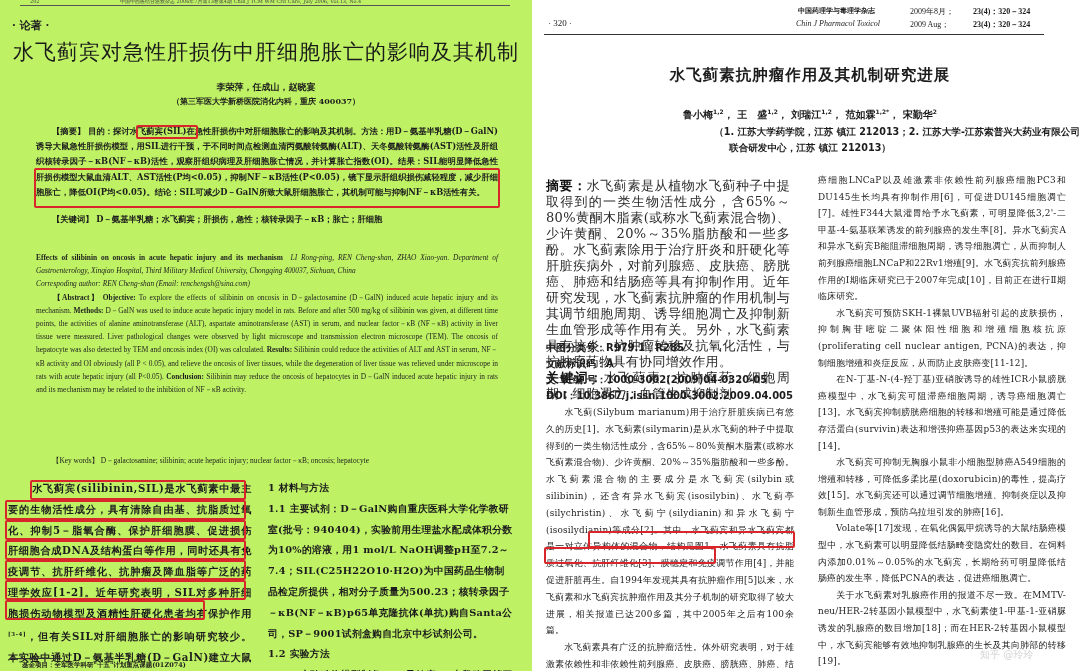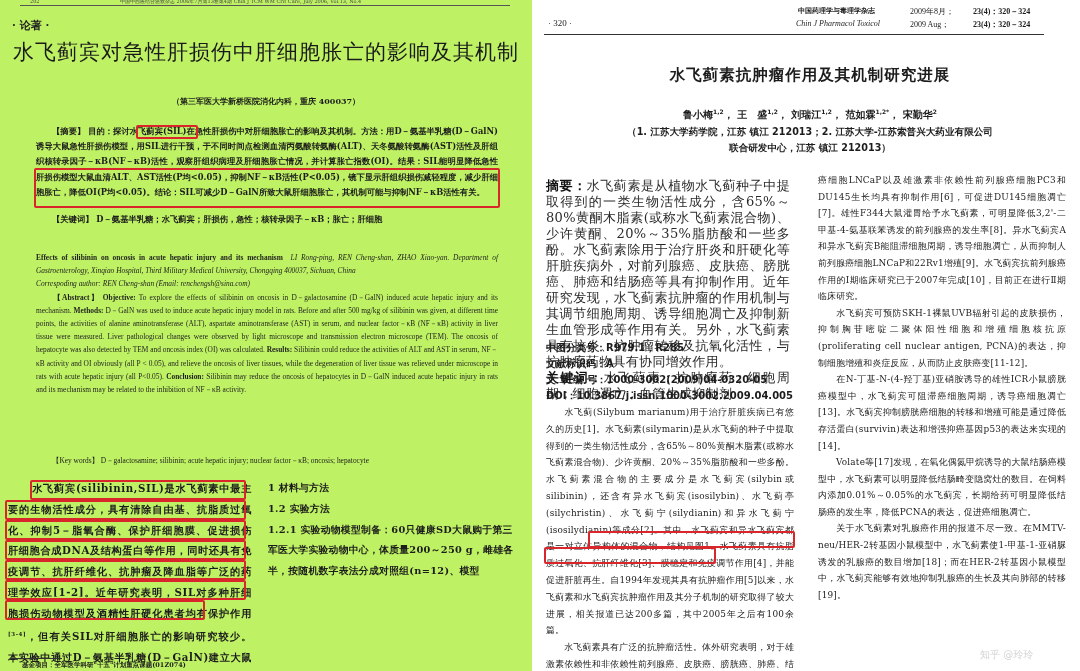--- a/index.html
+++ b/index.html
@@ -41,21 +41,21 @@
   .rp-jcn { position: absolute; left: 258px; top: 6px; font-size: 7px; font-weight: bold; }
   .rp-jen { position: absolute; left: 256px; top: 19px; font-size: 8px; font-style: italic; font-family: "Liberation Serif", serif; }
   .rp-d1 { position: absolute; left: 370px; top: 6px; font-size: 8px; font-family: "Liberation Serif", serif; white-space: nowrap; }
   .rp-d2 { position: absolute; left: 370px; top: 19px; font-size: 8px; font-family: "Liberation Serif", serif; white-space: nowrap; }
   .rp-v1 { position: absolute; left: 433px; top: 6px; font-size: 8px; font-family: "Liberation Serif", serif; white-space: nowrap; }
   .rp-v2 { position: absolute; left: 433px; top: 19px; font-size: 8px; font-family: "Liberation Serif", serif; white-space: nowrap; }
   .rp-rule { position: absolute; left: 4px; top: 34px; width: 500px; border-top: 1.5px solid #333; }
   .rp-title { position: absolute; left: 0; width: 540px; top: 65px; text-align: center; font-size: 15.5px; font-weight: bold; font-family: "DejaVu Sans", sans-serif; letter-spacing: 1px; }
   .rp-authors { position: absolute; left: 0; width: 540px; top: 108px; text-align: center; font-size: 10px; font-family: "DejaVu Sans", sans-serif; font-weight: bold; }
   .rp-authors sup { font-size: 6px; }
-  .rp-affil1 { position: absolute; left: 0; width: 540px; top: 126px; text-align: center; font-size: 9.6px; font-family: "DejaVu Sans", sans-serif; font-weight: bold; }
+  .rp-affil1 { position: absolute; left: 0; width: 540px; top: 126px; text-align: right; font-size: 9.6px; font-family: "DejaVu Sans", sans-serif; font-weight: bold; }
   .rp-affil2 { position: absolute; left: 0; width: 540px; top: 142px; text-align: center; font-size: 9.6px; font-family: "DejaVu Sans", sans-serif; font-weight: bold; }
   .rp-abstract { position: absolute; left: 6px; top: 178px; width: 244px; font-size: 13px; line-height: 16px; text-align: justify; color: #2a2a2a; letter-spacing: 0.3px; }
   .rp-abstract b { font-weight: bold; color: #111; }
   .rp-meta { position: absolute; left: 6px; top: 340px; width: 244px; font-size: 10px; line-height: 16px; font-family: "DejaVu Sans", sans-serif; font-weight: bold; }
   .rp-meta div { white-space: nowrap; }
   .rp-body-l { position: absolute; left: 6px; top: 404px; width: 248px; font-size: 8.9px; line-height: 16.8px; text-align: justify; color: #222; letter-spacing: 0.2px; }
   .rp-body-l .ind { display: inline-block; width: 18px; }
   .rp-body-r { position: absolute; left: 278px; top: 172px; width: 248px; font-size: 8.9px; line-height: 16.6px; text-align: justify; color: #222; letter-spacing: 0.2px; }
   .rp-body-r .ind { display: inline-block; width: 18px; }
   .rp-body-r p, .rp-body-l p { margin: 0; }
@@ -70,20 +70,21 @@
 </head>
 <body>
 
 <div class="page" id="left-page">
   <div class="lp-running">
     <span class="pg">202</span>
     <span class="jr">中国中西医结合急救杂志 2006年7月第13卷第4期  Chin J TCM WM Crit Care, July 2006, Vol.13, No.4</span>
   </div>
   <div class="lp-section">· 论著 ·</div>
   <div class="lp-title">水飞蓟宾对急性肝损伤中肝细胞胀亡的影响及其机制</div>
+  <div class="lp-authors">李荣萍，任成山，赵晓宴</div>
   <div class="lp-affil">（第三军医大学新桥医院消化内科，重庆  400037）</div>
 
   <div class="lp-abs-cn">
     <span class="ind"></span><span>【摘要】</span>
     <span>目的：探讨</span><span>水飞蓟宾(SIL)</span><span>在急性肝损伤中对肝细胞胀亡的影响及其机制。方法：用D－氨基半乳糖(D－GalN)诱导大鼠急性肝损伤模型，用SIL进行干预，于不同时间点检测血清丙氨酸转氨酶(ALT)、天冬氨酸转氨酶(AST)活性及肝组织核转录因子－κB(NF－κB)活性，观察肝组织病理及肝细胞胀亡情况，并计算胀亡指数(OI)。</span><span>结果：SIL能明显降低急性肝损伤模型大鼠血清ALT、AST活性(P均&lt;0.05)，抑制NF－κB活性(P&lt;0.05)，镜下显示肝组织损伤减轻程度，减少肝细胞胀亡，降低OI(P均&lt;0.05)。结论：SIL可减少D－GalN所致大鼠肝细胞胀亡，其机制可能与抑制NF－κB活性有关。</span>
   </div>
   <div class="lp-kw-cn">【关键词】 D－氨基半乳糖；水飞蓟宾；肝损伤，急性；核转录因子－κB；胀亡；肝细胞</div>
 
   <div class="lp-en">
     <b>Effects of silibinin on oncosis in acute hepatic injury and its mechanism</b>&nbsp;
@@ -102,20 +103,21 @@
   <div class="lp-kw-en">【Key words】 D－galactosamine; silibinin; acute hepatic injury; nuclear factor－κB; oncosis; hepatocyte</div>
 
   <div class="lp-intro">
     <span class="ind"></span><span>水飞蓟宾(silibinin,SIL)是水飞蓟素中最主要的生物活性成分，具有清除自由基、抗脂质过氧化、抑制5－脂氧合酶、保护肝细胞膜、促进损伤肝细胞合成DNA及结构蛋白等作用，同时还具有免疫调节、抗肝纤维化、抗肿瘤及降血脂等广泛的药理学效应[1-2]。近年研究表明，SIL对多种肝细胞损伤动物模型及酒精性肝硬化患者均有保护作用</span><sup class="ref">[3-4]</sup><span>，但有关SIL对肝细胞胀亡的影响研究较少。本实验中通过D－氨基半乳糖(D－GalN)建立大鼠急性肝损伤模型，初步探讨SIL在急性肝损伤中对肝细胞胀亡的影响及其机制。</span>
   </div>
   <div class="lp-fund-rule"></div>
   <div class="lp-fund">基金项目：全军医学科研"十五"计划重点课题(01Z074)</div>
 
   <div class="lp-methods">
     <span class="h">1  材料与方法</span>
+    <span>1.1  主要试剂：D－GalN购自重庆医科大学化学教研室(批号：940404)，实验前用生理盐水配成体积分数为10%的溶液，用1 mol/L NaOH调整pH至7.2～7.4；SIL(C25H22O10·H2O)为中国药品生物制品检定所提供，相对分子质量为500.23；核转录因子－κB(NF－κB)p65单克隆抗体(单抗)购自Santa公司，SP－9001试剂盒购自北京中杉试剂公司。</span>
     <span class="h">1.2  实验方法</span>
     <span>1.2.1  实验动物模型制备：60只健康SD大鼠购于第三军医大学实验动物中心，体质量200～250 g，雌雄各半，按随机数字表法分成对照组(n=12)、模型</span>
   </div>
 
   <div class="hl" style="left:136px; top:125px; width:62px; height:14px;"></div>
   <div class="hl" style="left:34px; top:168px; width:466px; height:40px;"></div>
   <div class="hl" style="left:30px; top:480px; width:216px; height:20px;"></div>
   <div class="hl" style="left:5px; top:500px; width:241px; height:20px;"></div>
   <div class="hl" style="left:5px; top:520px; width:241px; height:20px;"></div>
   <div class="hl" style="left:5px; top:540px; width:241px; height:20px;"></div>
@@ -162,20 +164,21 @@
 
   <div class="rp-body-l">
     <p><span class="ind"></span><span>水飞蓟(Silybum marianum)用于治疗肝脏疾病已有悠久的历史[1]。水飞蓟素(silymarin)是从水飞蓟的种子中提取得到的一类生物活性成分，含65%～80%黄酮木脂素(或称水飞蓟素混合物)、少许黄酮、20%～35%脂肪酸和一些多酚。水飞蓟素混合物的主要成分是水飞蓟宾(silybin或silibinin)，还含有异水飞蓟宾(isosilybin)、水飞蓟亭(silychristin)、水飞蓟宁(silydianin)和异水飞蓟宁(isosilydianin)等成分[2]。其中，水飞蓟宾和异水飞蓟宾都是一对立体异构体的混合物，结构见图1。</span><span>水飞蓟素具有抗脂质过氧化、抗肝纤维化[3]、膜稳定和免疫调节作用[4]，并能促进肝脏再生。</span><span>自1994年发现其具有抗肿瘤作用[5]以来，水飞蓟素和水飞蓟宾抗肿瘤作用及其分子机制的研究取得了较大进展，相关报道已达200多篇，其中2005年之后有100余篇。</span></p>
     <p><span class="ind"></span><span>水飞蓟素具有广泛的抗肿瘤活性。体外研究表明，对于雄激素依赖性和非依赖性前列腺癌、皮肤癌、膀胱癌、肺癌、结肠癌、乳腺癌、卵巢癌、肾癌、肝癌、宫颈癌和舌癌均具有抑制作用。</span></p>
   </div>
 
   <div class="rp-body-r">
     <p><span>癌细胞LNCaP以及雄激素非依赖性前列腺癌细胞PC3和DU145生长均具有抑制作用[6]，可促进DU145细胞凋亡[7]。雄性F344大鼠灌胃给予水飞蓟素，可明显降低3,2'-二甲基-4-氨基联苯诱发的前列腺癌的发生率[8]。异水飞蓟宾A和异水飞蓟宾B能阻滞细胞周期，诱导细胞凋亡，从而抑制人前列腺癌细胞LNCaP和22Rv1增殖[9]。水飞蓟宾抗前列腺癌作用的Ⅰ期临床研究已于2007年完成[10]，目前正在进行Ⅱ期临床研究。</span></p>
     <p><span class="ind"></span><span>水飞蓟宾可预防SKH-1裸鼠UVB辐射引起的皮肤损伤，抑制胸苷嘧啶二聚体阳性细胞和增殖细胞核抗原(proliferating cell nuclear antigen, PCNA)的表达，抑制细胞增殖和炎症反应，从而防止皮肤癌变[11-12]。</span></p>
     <p><span class="ind"></span><span>在N-丁基-N-(4-羟丁基)亚硝胺诱导的雄性ICR小鼠膀胱癌模型中，水飞蓟宾可阻滞癌细胞周期，诱导癌细胞凋亡[13]。水飞蓟宾抑制膀胱癌细胞的转移和增殖可能是通过降低存活蛋白(survivin)表达和增强抑癌基因p53的表达来实现的[14]。</span></p>
+    <p><span class="ind"></span><span>水飞蓟宾可抑制无胸腺小鼠非小细胞型肺癌A549细胞的增殖和转移，可降低多柔比星(doxorubicin)的毒性，提高疗效[15]。水飞蓟宾还可以通过调节细胞增殖、抑制炎症以及抑制新生血管形成，预防乌拉坦引发的肺癌[16]。</span></p>
     <p><span class="ind"></span><span>Volate等[17]发现，在氧化偶氮甲烷诱导的大鼠结肠癌模型中，水飞蓟素可以明显降低结肠畸变隐窝灶的数目。在饲料内添加0.01%～0.05%的水飞蓟宾，长期给药可明显降低结肠癌的发生率，降低PCNA的表达，促进癌细胞凋亡。</span></p>
     <p><span class="ind"></span><span>关于水飞蓟素对乳腺癌作用的报道不尽一致。在MMTV-neu/HER-2转基因小鼠模型中，水飞蓟素使1-甲基-1-亚硝脲诱发的乳腺癌的数目增加[18]；而在HER-2转基因小鼠模型中，水飞蓟宾能够有效地抑制乳腺癌的生长及其向肺部的转移[19]。</span></p>
     <p><span class="ind"></span></p>
   </div>
 
   <div class="hl" style="left:48px; top:531px; width:207px; height:17px;"></div>
   <div class="hl" style="left:4px; top:547px; width:172px; height:17px;"></div>
 
   <div class="wm" style="left:440px; top:648px;">知乎 @玲玲</div>
 </div>

